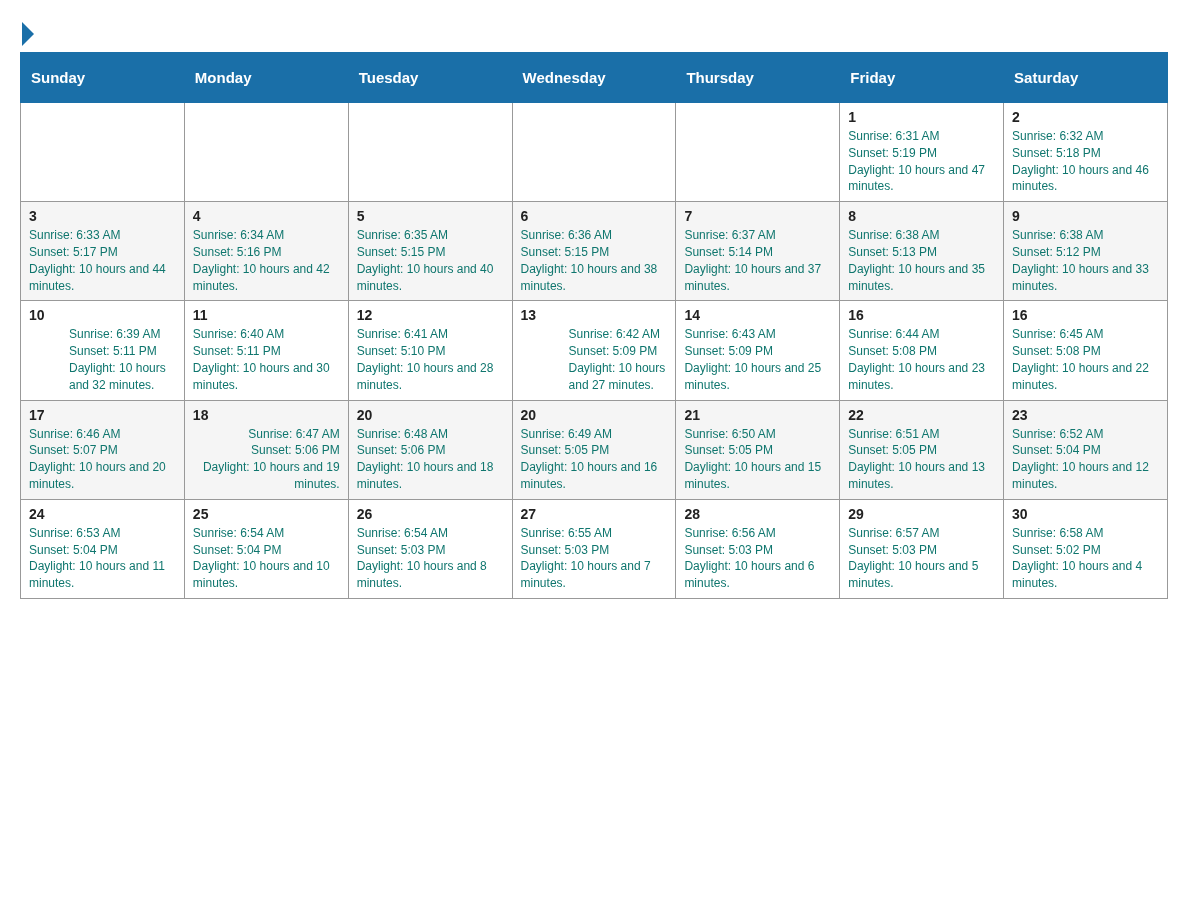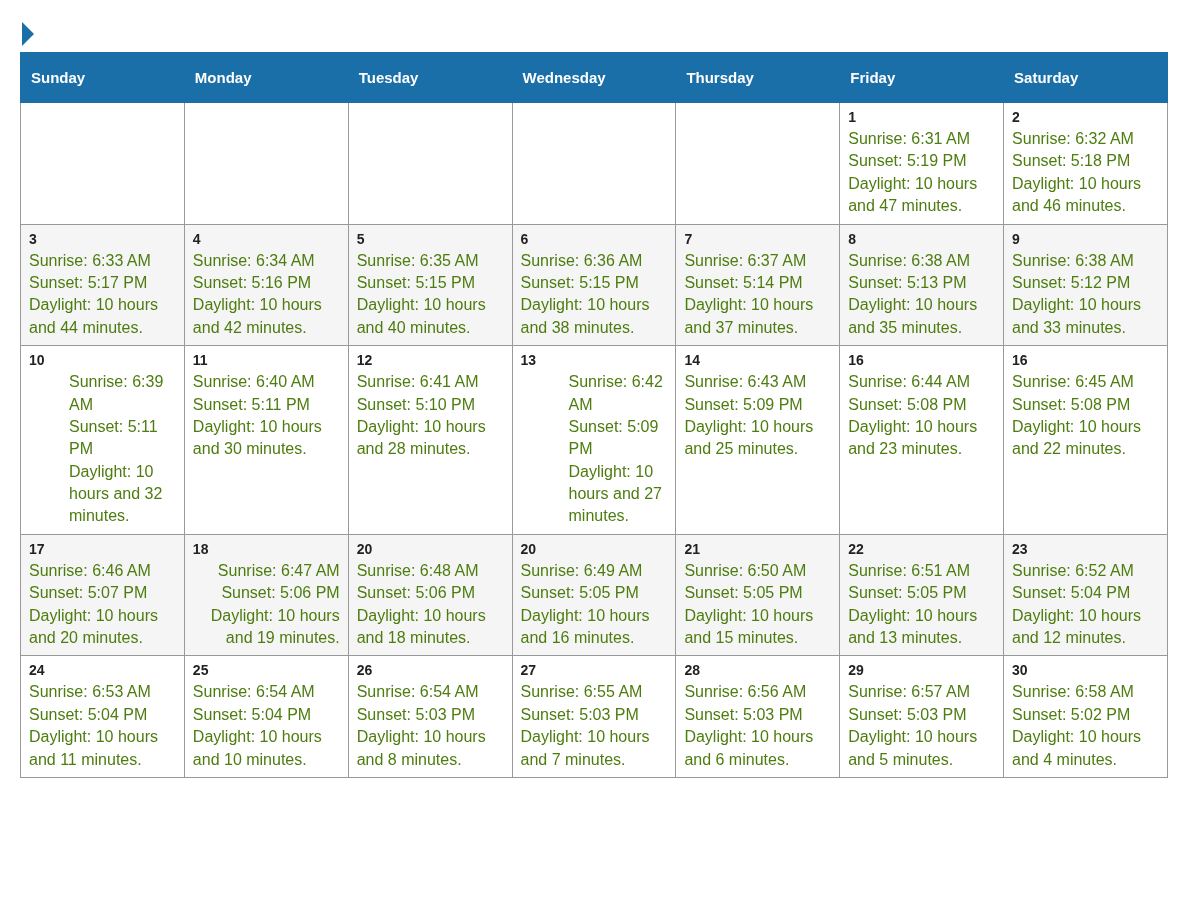--- a/index.html
+++ b/index.html
@@ -89,22 +89,22 @@
       background: #f5f5f5;
     }
     .day-number {
       font-size: 14px;
       font-weight: bold;
       color: #222;
       display: block;
       margin-bottom: 3px;
     }
     .day-info {
-      font-size: 16px;
-      color: #4d7c0f;
+      font-size: 12px;
+      color: #0f766e;
       line-height: 1.4;
     }
     .empty-cell {
       background: #f9f9f9;
     }
     .row-even td {
       background-color: #f0f0f0;
     }
     .row-odd td {
       background-color: #ffffff;

